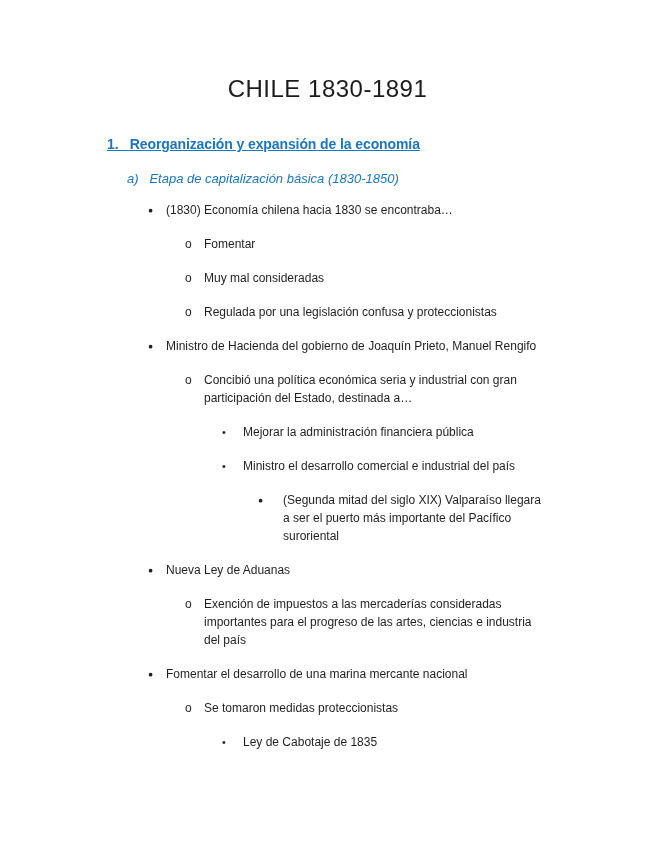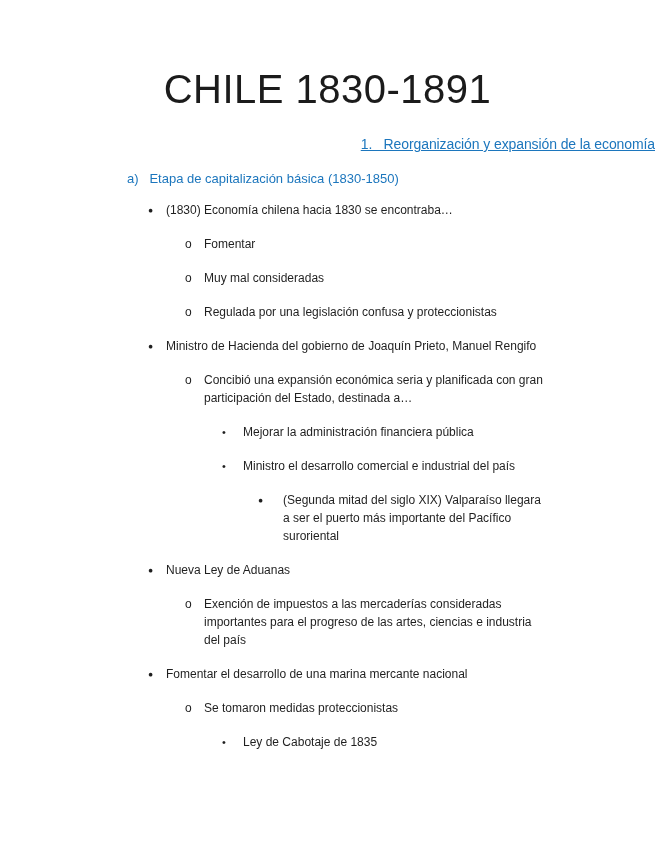--- a/index.html
+++ b/index.html
@@ -23,39 +23,39 @@
   .page {
     position: relative;
     width: 655px;
     height: 848px;
     background: var(--bg);
   }
   .doc-title {
     margin: 0;
     padding-top: 70px;
     text-align: center;
-    font-size: 40px;
+    font-size: 24px;
     line-height: 38px;
     font-weight: 400;
     color: #1b1b1b;
     letter-spacing: 0.5px;
   }
   .section-heading {
     margin: 27px 0 0 107px;
     font-size: 14px;
-    font-weight: 400;
+    font-weight: 700;
     line-height: 18px;
     color: var(--blue);
     text-decoration: underline;
     letter-spacing: -0.1px;
-    text-align: right;
   }
   .subsection-heading {
     margin: 17px 0 0 127px;
     font-size: 13px;
+    font-style: italic;
     font-weight: 400;
     line-height: 18px;
     color: var(--blue);
   }
   .bullet-list {
     margin-top: 13px;
     width: 566px;
   }
   .item {
     display: flex;
@@ -112,21 +112,21 @@
     <span class="text">Regulada por una legislación confusa y proteccionistas</span>
   </div>
 
   <div class="item lvl1">
     <span class="marker">●</span>
     <span class="text">Ministro de Hacienda del gobierno de Joaquín Prieto, Manuel Rengifo</span>
   </div>
 
   <div class="item lvl2">
     <span class="marker">o</span>
-    <span class="text">Concibió una expansión económica seria y planificada con gran
+    <span class="text">Concibió una política económica seria y industrial con gran
 participación del Estado, destinada a…</span>
   </div>
 
   <div class="item lvl3">
     <span class="marker">•</span>
     <span class="text">Mejorar la administración financiera pública</span>
   </div>
 
   <div class="item lvl3">
     <span class="marker">•</span>

